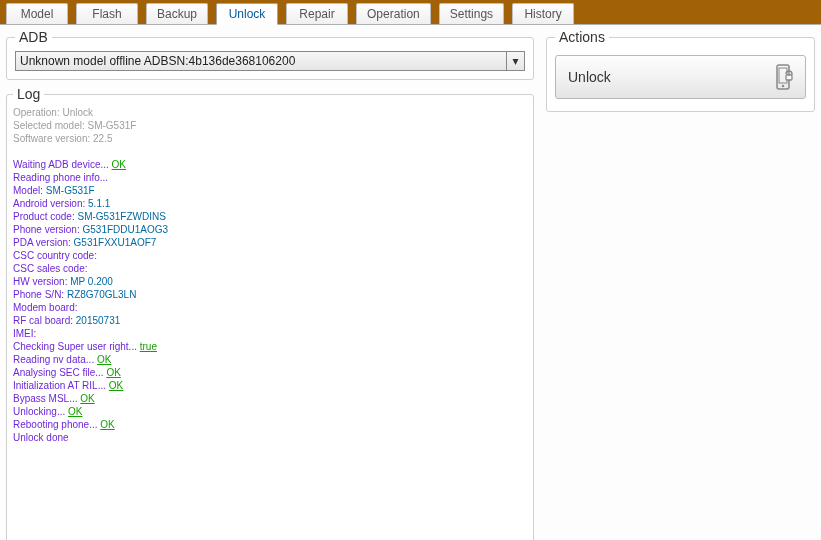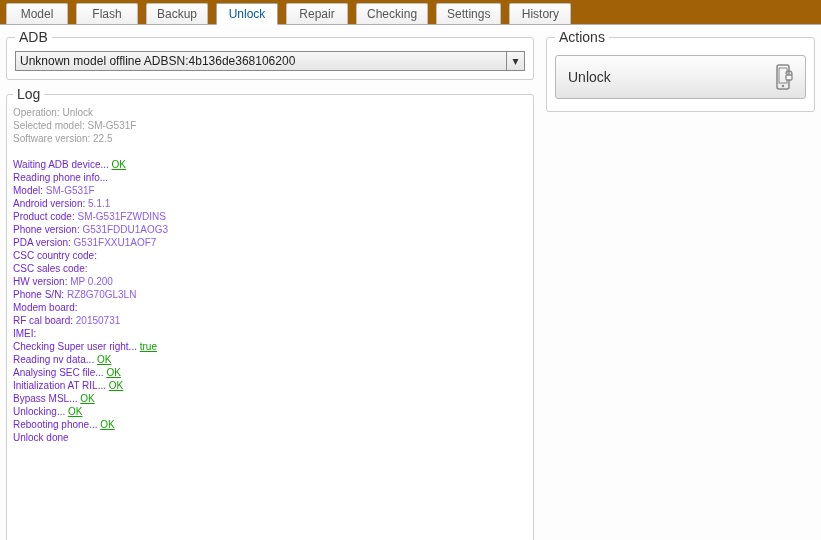--- a/index.html
+++ b/index.html
@@ -93,21 +93,21 @@
     padding: 4px 6px;
     font-family: Tahoma, Arial, sans-serif;
     font-size: 10px;
     line-height: 1.3;
     overflow: auto;
   }
   .log-line { white-space: pre-wrap; }
   .lg { color: #9e9e9e; } 
   .bk { color: #6d28d9; }
   .grn { color: #12a100; text-decoration: underline; }
-  .blu { color: #8b5cf6; }
+  .blu { color: #0369a1; }
   
   .action-btn {
     display: flex;
     align-items: center;
     justify-content: space-between;
     padding: 8px 12px;
     background: linear-gradient(#fdfdfd 0%, #f2f2f2 50%, #e4e4e4 100%);
     border: 1px solid #b8b8b8;
     border-radius: 3px;
     cursor: pointer;
@@ -131,21 +131,21 @@
 </style>
 </head>
 <body>
 
 <div class="tabs" id="tabs-container">
     <div class="tab"><span>Model</span></div>
     <div class="tab"><span>Flash</span></div>
     <div class="tab"><span>Backup</span></div>
     <div class="tab active"><span>Unlock</span></div>
     <div class="tab"><span>Repair</span></div>
-    <div class="tab"><span>Checking</span></div>
+    <div class="tab"><span>Operation</span></div>
     <div class="tab"><span>Settings</span></div>
     <div class="tab"><span>History</span></div>
   </div>
 
 <div class="main">
   <div class="left">
     <fieldset>
       <legend>ADB</legend>
       <div class="dropdown">
         <div class="value">Unknown model offline ADBSN:4b136de368106200</div>

